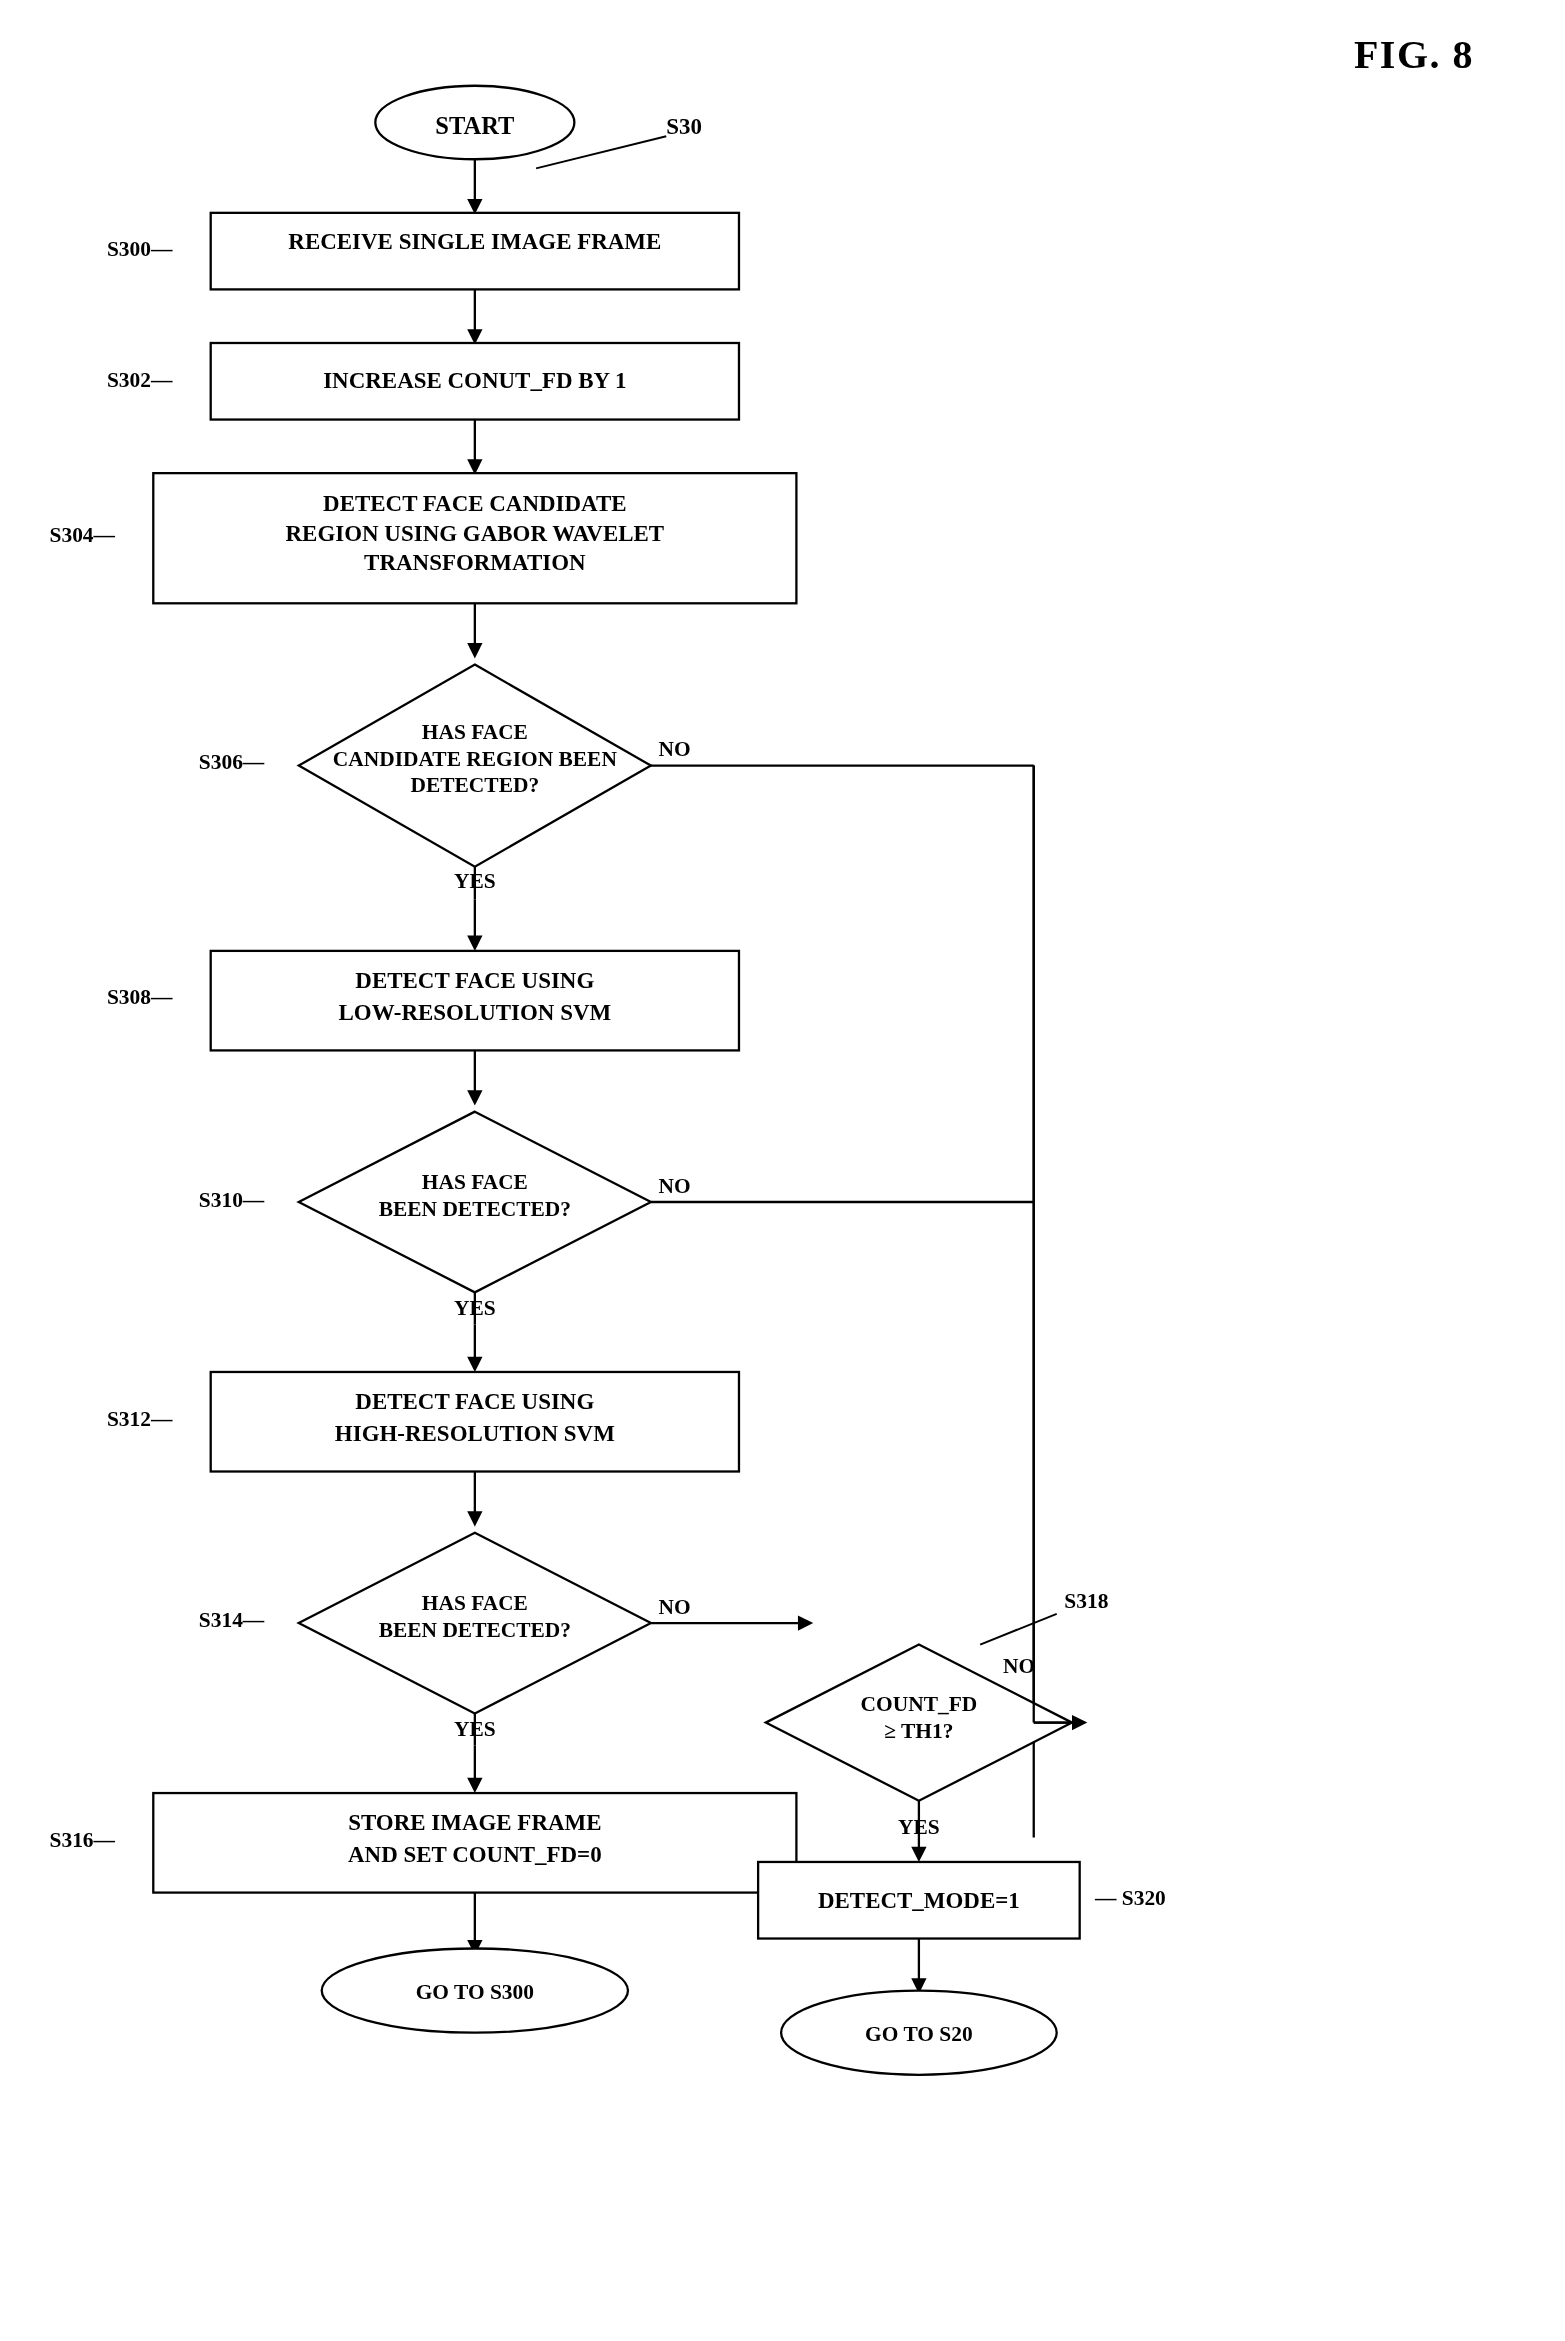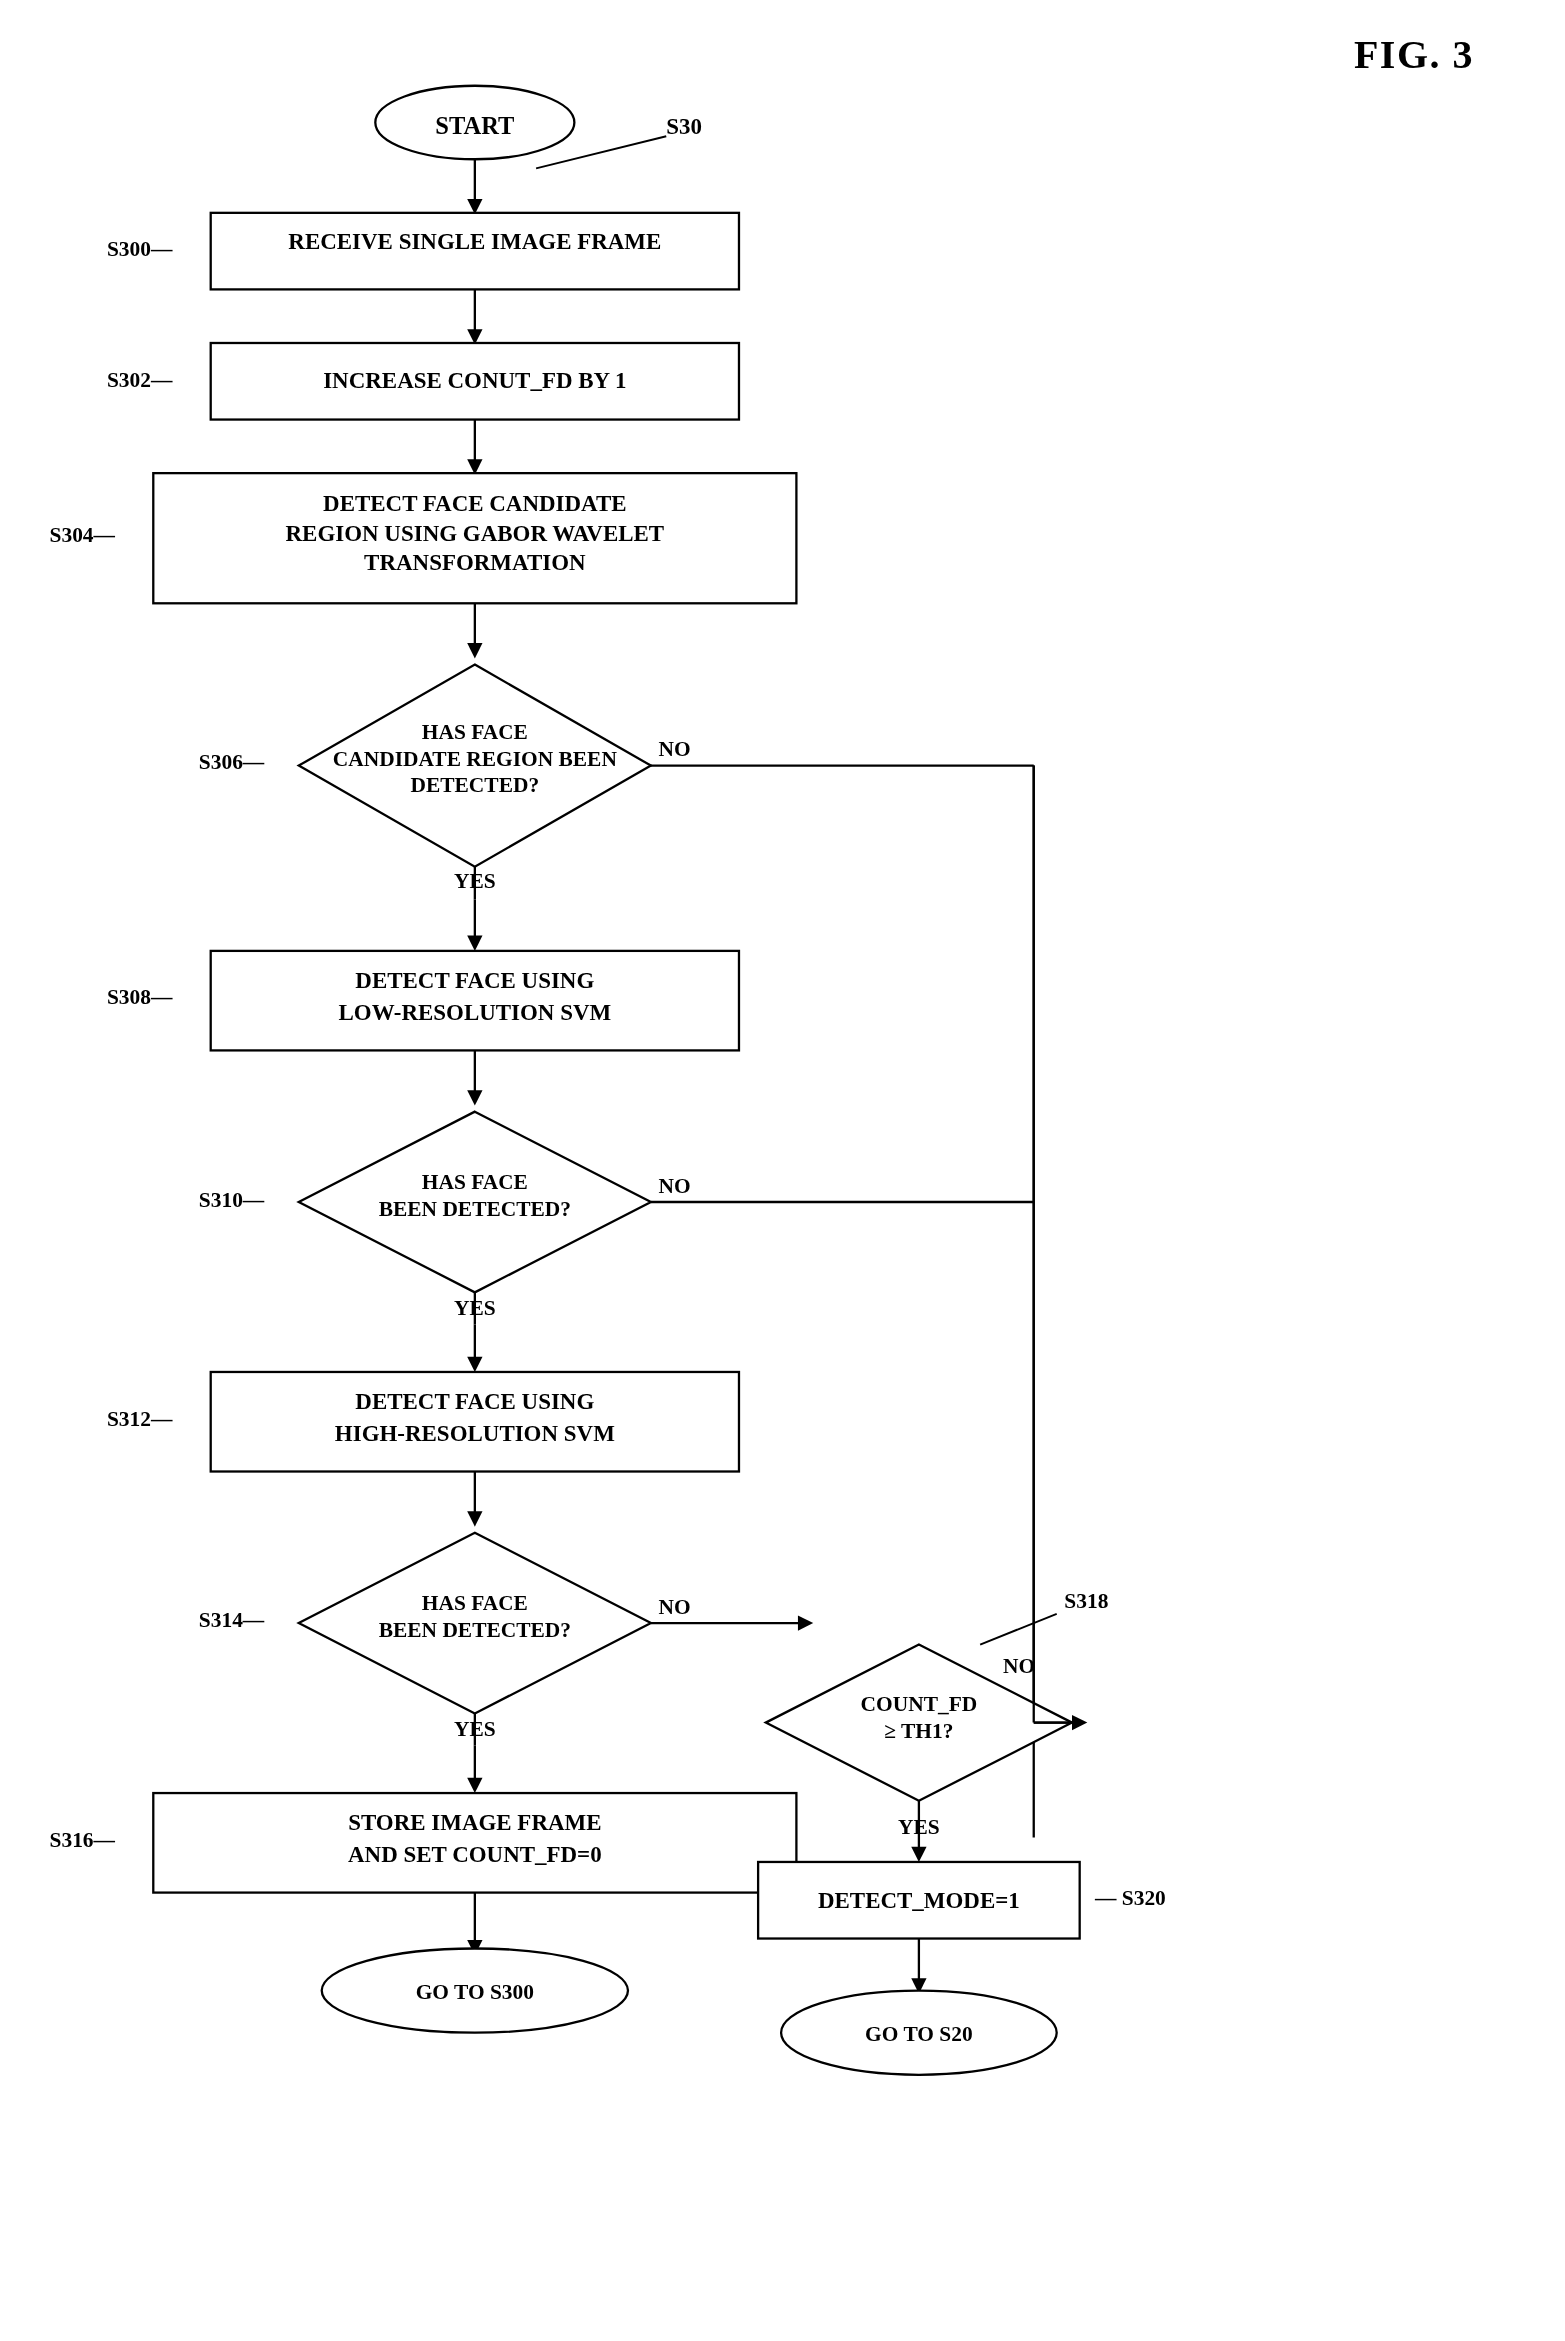--- a/index.html
+++ b/index.html
@@ -26,21 +26,21 @@
       position: absolute;
       top: 0;
       left: 0;
       width: 100%;
       height: 100%;
     }
   </style>
 </head>
 <body>
 
-<div class="fig-label">FIG. 3</div>
+<div class="fig-label">FIG. 8</div>
 
 <svg class="flowchart-svg" viewBox="0 0 2045 3059" xmlns="http://www.w3.org/2000/svg">
 
   <text x="870" y="175" font-size="30" font-family="Times New Roman" font-weight="bold">S30</text>
 
   <line x1="870" y1="178" x2="700" y2="220" stroke="#000" stroke-width="2.5"></line>
 
   <ellipse cx="620" cy="160" rx="130" ry="48" fill="white" stroke="#000" stroke-width="3"></ellipse>
   <text x="620" y="168" font-size="32" font-family="Times New Roman" font-weight="bold" text-anchor="middle" dominant-baseline="middle">START</text>
 

